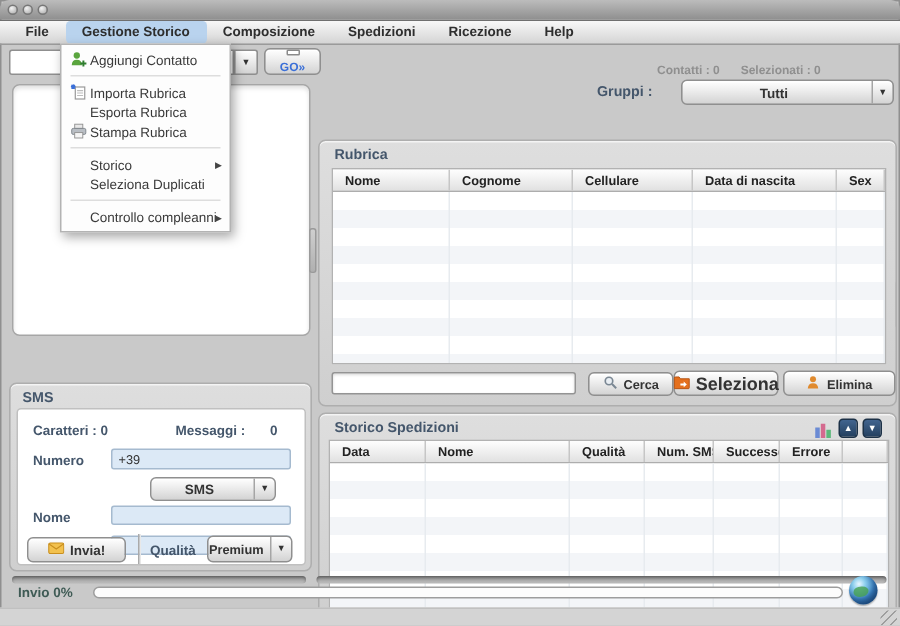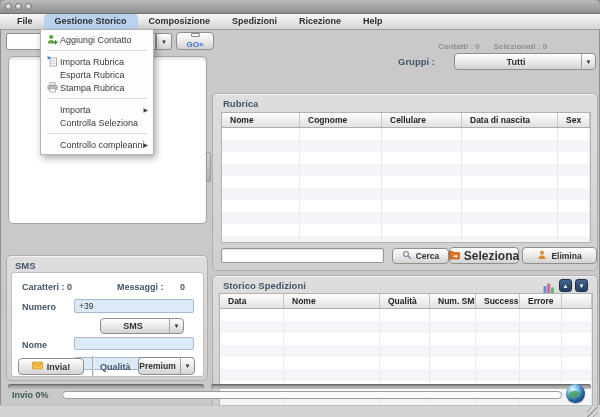--- a/index.html
+++ b/index.html
@@ -283,26 +283,26 @@
             <rect x="2.8" y="0.8" width="5.4" height="2.8" fill="#e8e8e8" stroke="#8f8f8f" stroke-width="0.6"></rect>
             <rect x="0.8" y="3.6" width="9.4" height="4" rx="1" fill="#b9bec4" stroke="#7d838a" stroke-width="0.6"></rect>
             <rect x="2.8" y="6.4" width="5.4" height="3.6" fill="#f5f5f5" stroke="#8f8f8f" stroke-width="0.6"></rect>
           </svg>
         </span>
         <span>Stampa Rubrica</span>
       </div>
       <div class="menu-sep"></div>
       <div class="menu-item">
         <span class="ic"></span>
-        <span>Importa</span>
+        <span>Storico</span>
         <span class="sub">▶</span>
       </div>
       <div class="menu-item">
         <span class="ic"></span>
-        <span>Controlla Seleziona</span>
+        <span>Seleziona Duplicati</span>
       </div>
       <div class="menu-sep"></div>
       <div class="menu-item">
         <span class="ic"></span>
         <span>Controllo compleanni</span>
         <span class="sub">▶</span>
       </div>
     </div>
 
 </div>

